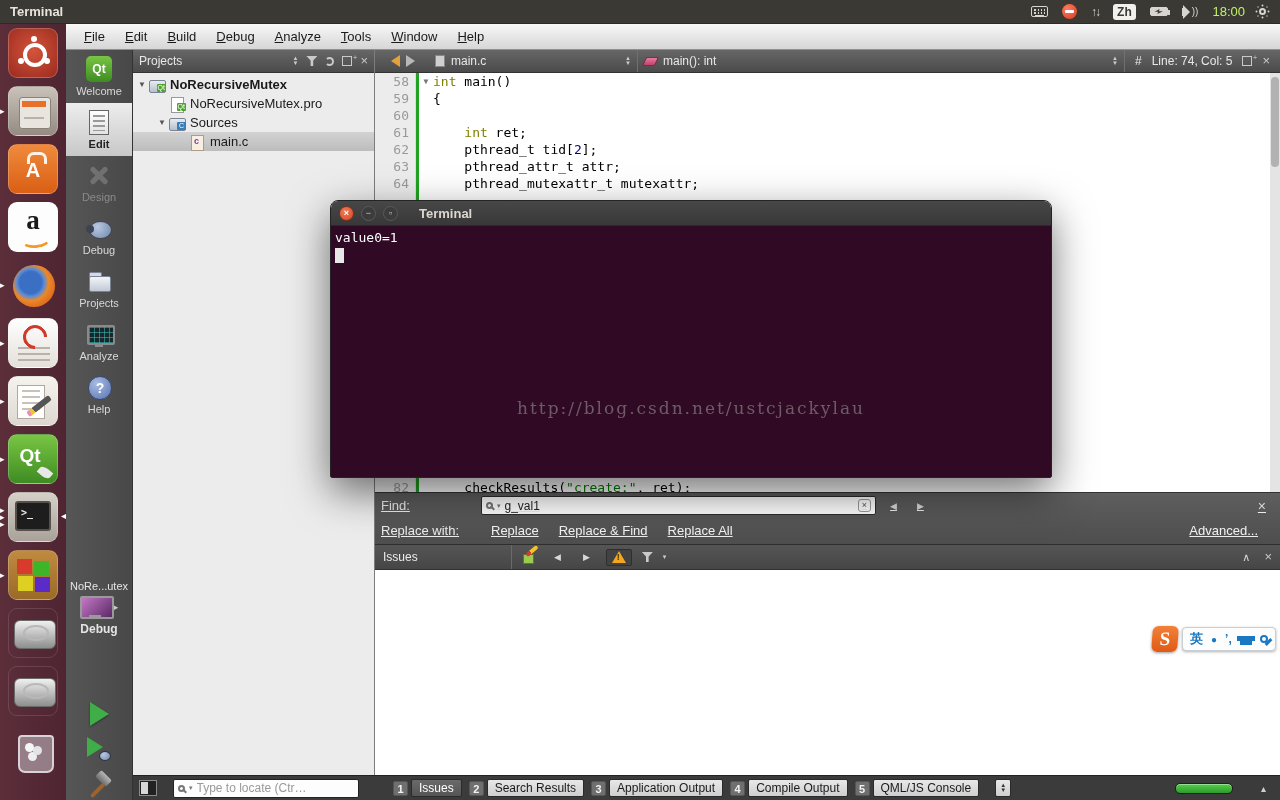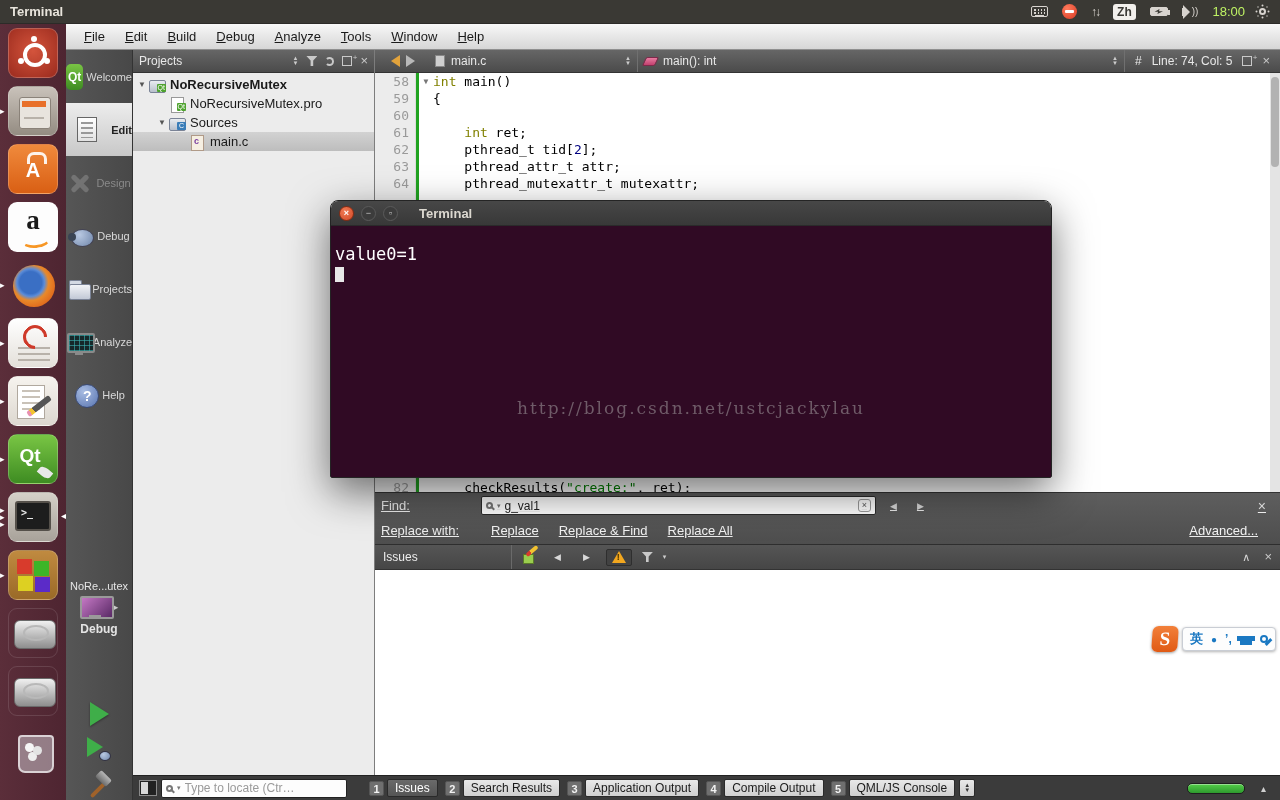--- a/index.html
+++ b/index.html
@@ -106,21 +106,21 @@
   
   .qtwin { position:absolute; left:66px; top:24px; width:1214px; height:776px; background:#e5e5e5;border-radius:15px; }
   .menubar { position:absolute; left:0; top:0; right:0; height:26px;
              background:linear-gradient(#f8f8f8,#d6d6d6); border-bottom:1px solid #8f8f8f;
              display:flex; align-items:center; padding-left:8px; }
   .menu-item { font-size:13px; color:#1a1a1a; padding:0 10px; height:26px; line-height:26px; }
 
   
   .modecol { position:absolute; left:0; top:26px; width:67px; bottom:0;
              background:linear-gradient(90deg,#565656,#484848); border-right:1px solid #333; }
-  .mode { height:53px; display:flex; align-items:center; justify-content:center; gap:3px; }
+  .mode { height:53px; display:flex; flex-direction:column; align-items:center; justify-content:center; gap:3px; }
   .mode .mlabel { font-size:11px; color:#d8d8d8; }
   .mode.selected { background:linear-gradient(#ededed,#c8c8c8); }
   .mode.selected .mlabel { color:#222; font-weight:bold; }
   .mode.disabled .mlabel { color:#8a8a8a; }
   .mode.disabled .mico { opacity:.45; }
   .mico { width:26px; height:26px; position:relative; display:block; }
   .i-welcome { background:linear-gradient(#79c544,#3e8c22); border-radius:5px; }
   .i-welcome::before { content:"Qt"; position:absolute; inset:0; text-align:center; line-height:26px;
                        color:#fff; font-weight:bold; font-size:12px; }
   .i-edit { width:20px; height:25px; margin:0 auto; background:linear-gradient(#ffffff,#e2e2e2); border:1px solid #666; }
@@ -266,21 +266,21 @@
   .warnbox { border:1px solid #2e2e2e; background:#424242; border-radius:2px; padding:1px 5px 2px; position:relative; }
   .warntri { width:0; height:0; border-left:7px solid transparent; border-right:7px solid transparent;
              border-bottom:12px solid #f2a71f; position:relative; display:block; }
   .warntri::after { content:"!"; position:absolute; left:-2px; top:1px; color:#4a3200; font-size:9px; font-weight:bold; }
   .isright { margin-left:auto; display:flex; gap:14px; align-items:center; }
   .chevup { color:#d8d8d8; font-size:11px; }
   .isbody { position:absolute; left:0; top:521px; right:0; bottom:0; background:#fff; }
 
   
   .statusbar { position:absolute; left:67px; right:0; bottom:0; height:25px; background:#3b3b3b;
-               border-top:1px solid #222; display:flex; align-items:center; gap:4px; padding:0 6px; }
+               border-top:1px solid #222; display:flex; align-items:center; gap:16px; padding:0 6px; }
   .sidetoggle { width:18px; height:16px; border:1px solid #8a8a8a; background:#222; position:relative; flex:0 0 auto; }
   .sidetoggle::before { content:""; position:absolute; left:1px; top:1px; bottom:1px; width:7px; background:#d8d8d8; }
   .locator { width:186px; height:19px; background:#fdfdfd; border:1px solid #222; border-radius:2px;
              display:flex; align-items:center; padding:0 4px; gap:4px; margin-right:18px; }
   .locator input { border:none; outline:none; background:transparent; flex:1; font-size:12px; min-width:0;
                    font-family:"Liberation Sans", sans-serif; color:#222; }
   .locator input::placeholder { color:#9a9a9a; }
   .pane { display:flex; align-items:center; gap:3px; }
   .pkey { width:15px; height:15px; background:#6f6f6f; border:1px solid #555; border-radius:2px; color:#f2f2f2;
           font-size:11px; font-weight:bold; text-align:center; line-height:14px; }
@@ -297,21 +297,21 @@
   
   .termwin { position:absolute; left:330px; top:200px; width:722px; height:278px; z-index:70;
              border:1px solid #242424; border-radius:8px 8px 2px 2px; box-shadow:0 14px 40px rgba(0,0,0,.55); }
   .termbar { height:25px; background:linear-gradient(#474747,#383838); border-bottom:1px solid #2a2a2a;
              border-radius:7px 7px 0 0; display:flex; align-items:center; padding:0 8px; gap:7px; }
   .tbtn { width:15px; height:15px; border-radius:50%; border:1px solid #5a5a5a; background:#3c3c3c;
           color:#c9c9c9; font-size:9px; line-height:13px; text-align:center; }
   .tbtn.close { background:radial-gradient(circle at 35% 30%, #f07a54, #d24a28); border-color:#8a2c12; color:#fff; font-weight:bold; }
   .termtitle { color:#dcd8d0; font-weight:bold; font-size:13px; margin-left:14px; }
   .termbody { position:absolute; left:0; top:25px; right:0; bottom:0; background:#300a24; overflow:hidden; }
-  .termline { color:#fff; font-family:"DejaVu Sans Mono", monospace; font-size:17px; padding:18px 0 0 4px; }
+  .termline { color:#fff; font-family:"DejaVu Sans Mono", monospace; font-size:13px; padding:4px 0 0 4px; }
   .termcursor { width:9px; height:15px; background:#e8e8e8; margin:3px 0 0 4px; }
   .watermark { position:absolute; left:0; right:0; top:172px; text-align:center; color:#6f5b68;
                font-family:"DejaVu Serif", serif; font-size:17px; letter-spacing:2px; }
 
   
   .imebar { position:absolute; left:1152px; top:626px; z-index:40; display:flex; align-items:center; gap:4px; }
   .slogo { width:26px; height:26px; border-radius:6px; background:linear-gradient(#f2803a,#e05a14);
            color:#fff; font-family:"Liberation Serif", serif; font-weight:bold; font-size:19px;
            text-align:center; line-height:25px; transform:skewX(-4deg); box-shadow:0 1px 3px rgba(0,0,0,.4); }
   .imepanel { height:24px; background:#fdfdfd; border:1px solid #c9cdd4; border-radius:4px;

